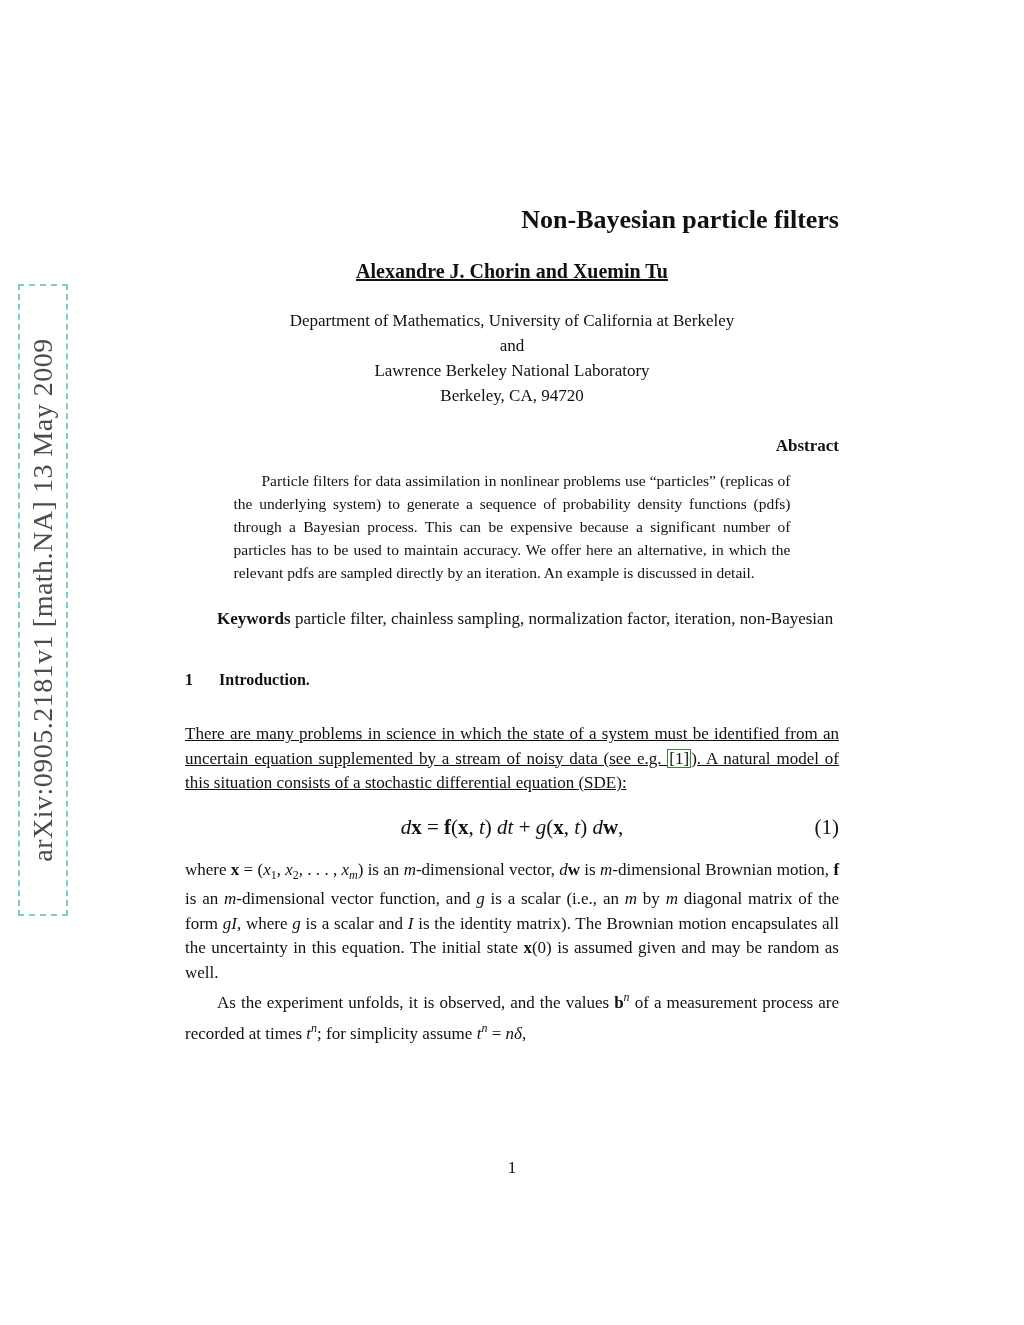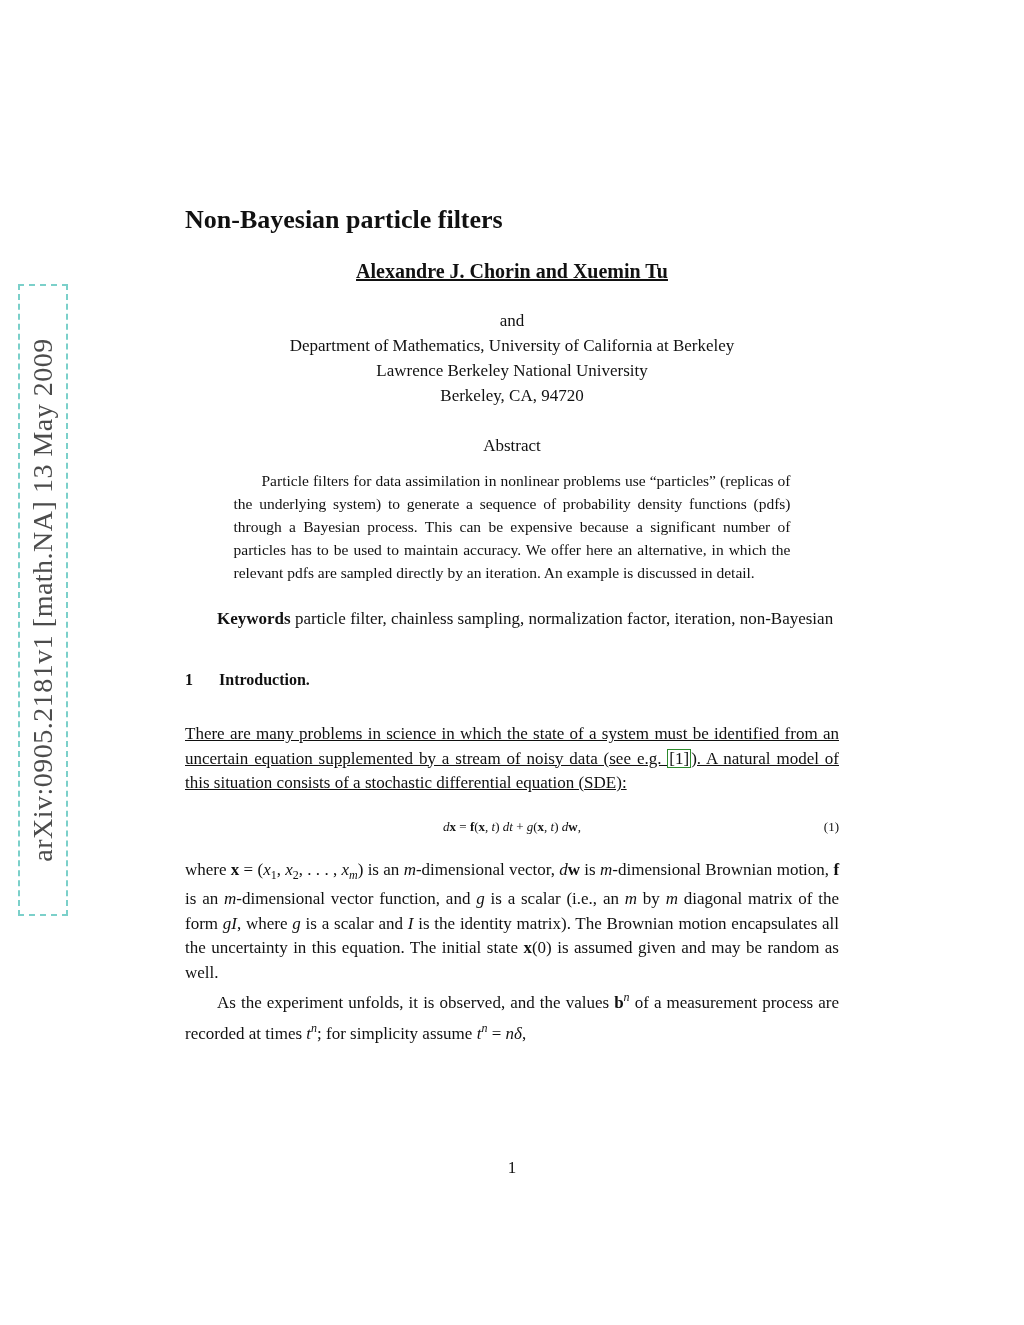--- a/index.html
+++ b/index.html
@@ -38,43 +38,43 @@
   
   .content {
     position: absolute;
     left: 185px;
     top: 0;
     width: 654px;
   }
 
   .title {
     margin-top: 205px;
-    text-align: left;
+    text-align: right;
     font-size: 26px;
     font-weight: bold;
   }
   .authors {
     margin-top: 25px;
     text-align: center;
     font-size: 20px;
     font-weight: bold;
     text-decoration: underline;
   }
   .affiliation {
     margin-top: 25px;
     text-align: center;
     font-size: 17px;
     line-height: 25px;
   }
 
   .abstract-heading {
     margin-top: 28px;
-    text-align: center;
+    text-align: right;
     font-size: 17px;
-    font-weight: normal;
+    font-weight: bold;
   }
   .abstract-text {
     width: 557px;
     margin: 13px auto 0 auto;
     font-size: 15.5px;
     line-height: 23px;
     text-align: justify;
     text-indent: 28px;
   }
 
@@ -100,21 +100,21 @@
   }
   p.p1 { margin-top: 33px; text-decoration: underline; }
   p.p2 { margin-top: 16px; }
   p.p3 { text-indent: 32px; }
 
   .equation {
     margin-top: 18px;
     margin-bottom: 18px;
     position: relative;
     text-align: center;
-    font-size: 13px;
+    font-size: 21px;
     line-height: 26px;
   }
   .equation .eq-number {
     position: absolute;
     right: 0;
     top: 0;
   }
 
   .cite {
     border: 1.5px solid #2c8a2c;
@@ -143,23 +143,23 @@
     <span>arXiv:0905.2181v1  [math.NA]  13 May 2009</span>
   </div>
 
   <div class="content">
 
     <div class="title">Non-Bayesian particle filters</div>
 
     <div class="authors">Alexandre J. Chorin and Xuemin Tu</div>
 
     <div class="affiliation">
+      <div>Department of Mathematics, University of California at Berkeley</div>
       <div>and</div>
-      <div>Department of Mathematics, University of California at Berkeley</div>
-      <div>Lawrence Berkeley National University</div>
+      <div>Lawrence Berkeley National Laboratory</div>
       <div>Berkeley, CA, 94720</div>
     </div>
 
     <div class="abstract-heading">Abstract</div>
     <p class="abstract-text">Particle filters for data assimilation in nonlinear problems use “particles” (replicas of the underlying system) to generate a sequence of probability density functions (pdfs) through a Bayesian process. This can be expensive because a significant number of particles has to be used to maintain accuracy. We offer here an alternative, in which the relevant pdfs are sampled directly by an iteration. An example is discussed in detail.</p>
 
     <p class="keywords"><b>Keywords</b><span> particle filter, chainless sampling, normalization factor, iteration, non-Bayesian</span></p>
 
     <div class="section-heading"><span class="sec-num">1</span><span>Introduction.</span></div>
 

